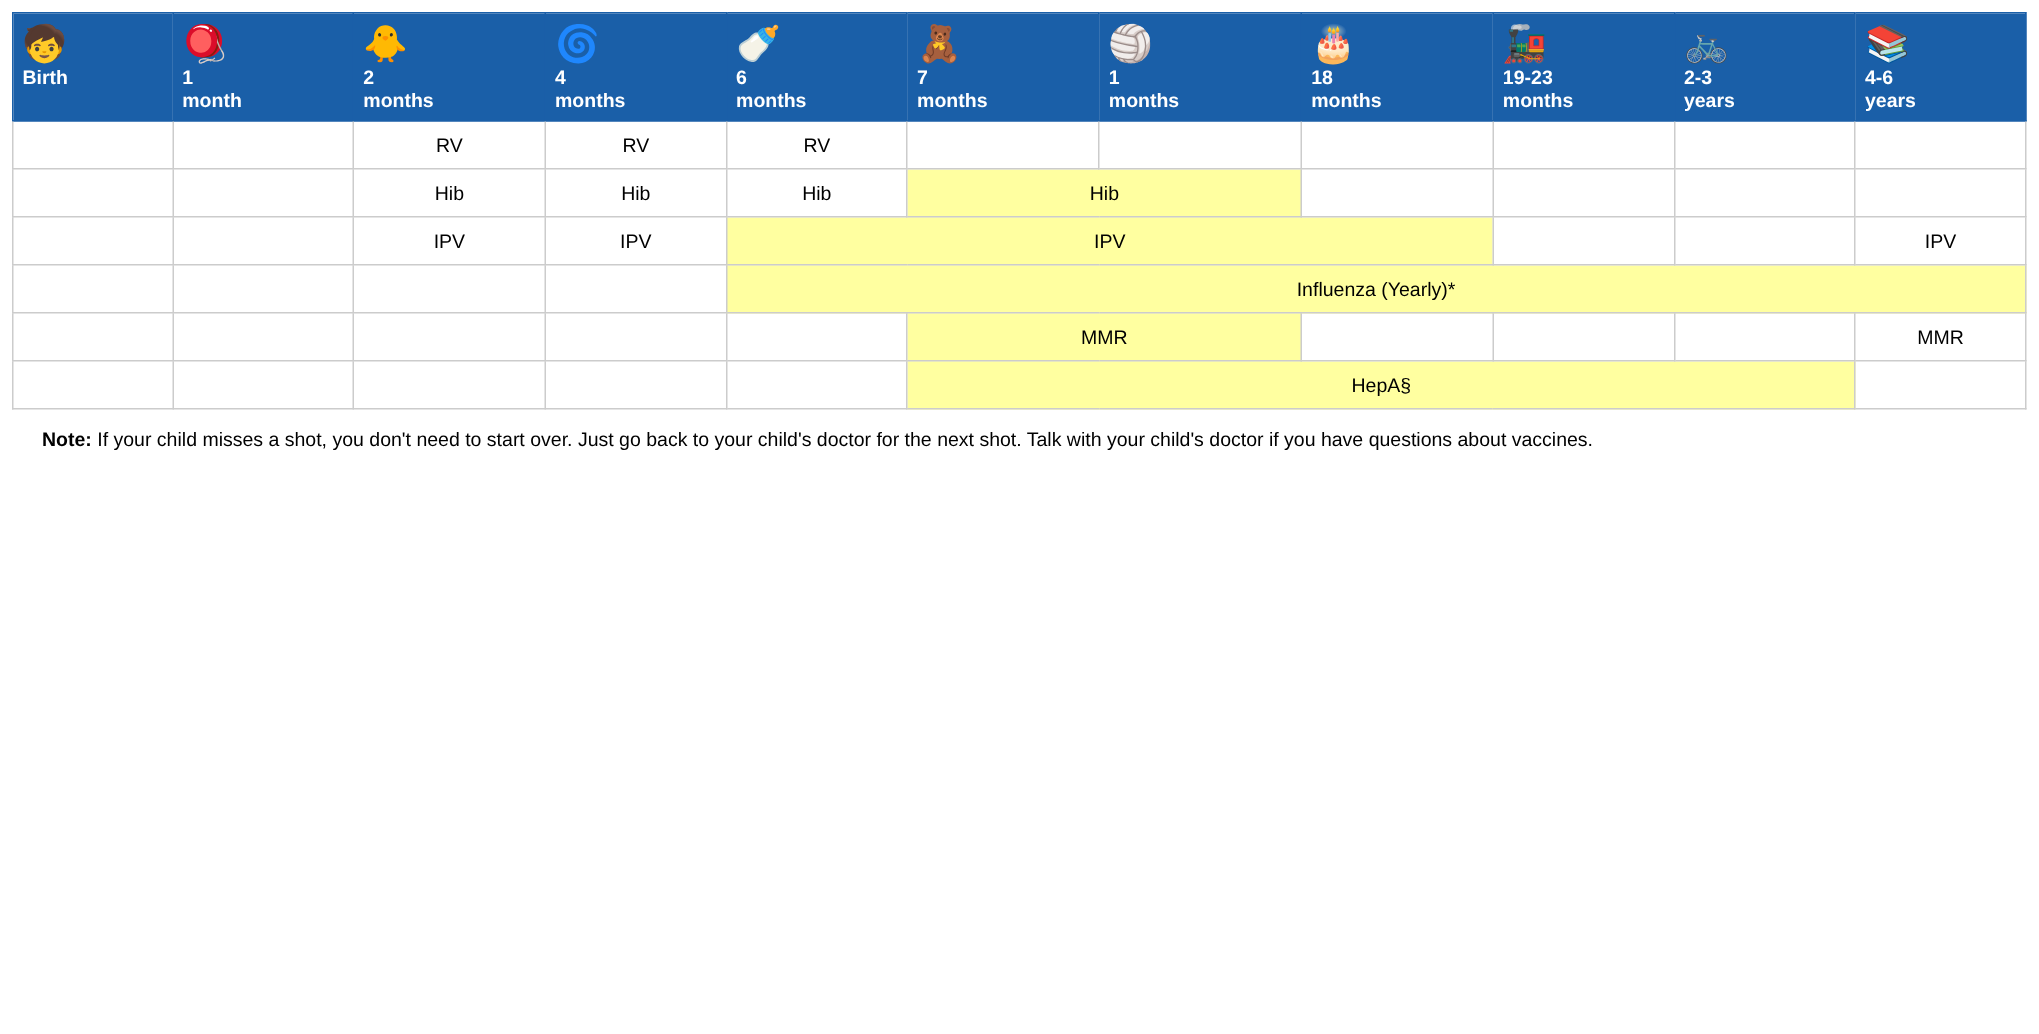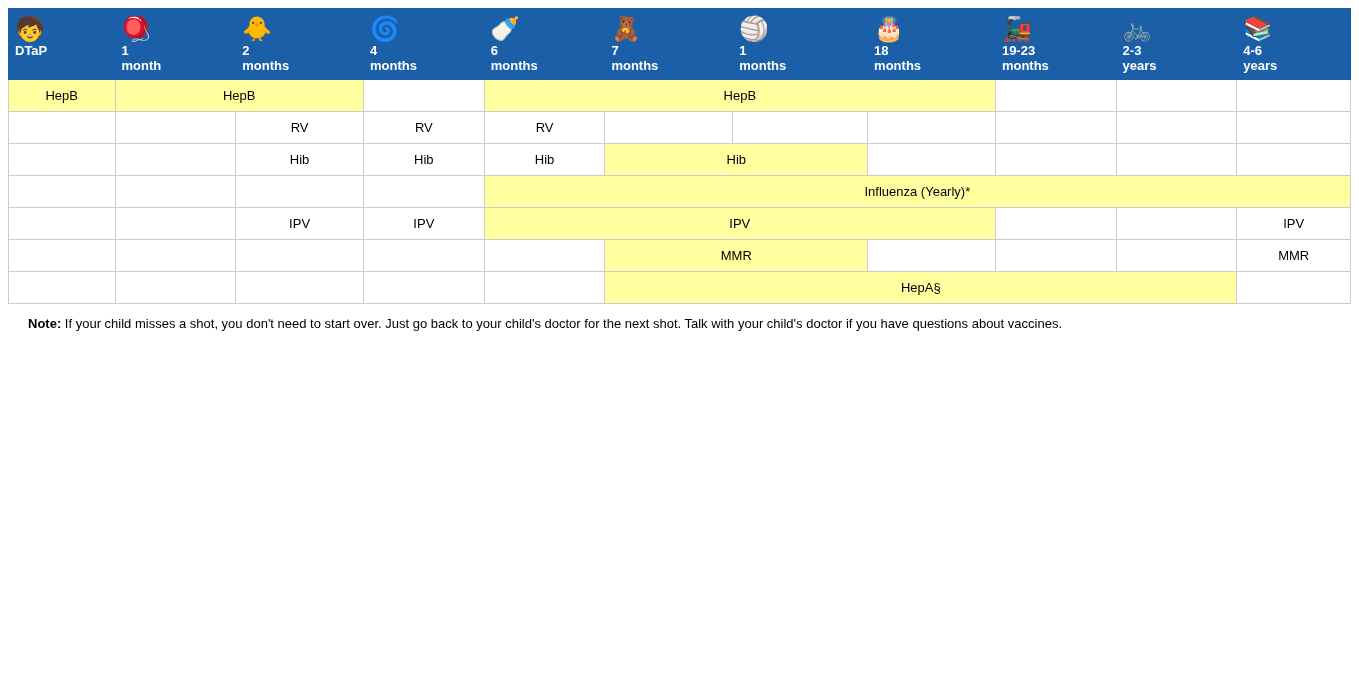--- a/index.html
+++ b/index.html
@@ -62,21 +62,21 @@
     <col class="col-15mo">
     <col class="col-18mo">
     <col class="col-1923mo">
     <col class="col-23yr">
     <col class="col-46yr">
   </colgroup>
   <thead>
     <tr>
       <th>
         <span class="icon-emoji">🧒</span>
-        <span>DTaP</span>
+        <span>Birth</span>
       </th>
       <th>
         <span class="icon-emoji">🪀</span>
         <span>1</span><br>
         <span>month</span>
       </th>
       <th>
         <span class="icon-emoji">🐥</span>
         <span>2</span><br>
         <span>months</span>
@@ -118,105 +118,90 @@
       </th>
       <th>
         <span class="icon-emoji">📚</span>
         <span>4-6</span><br>
         <span>years</span>
       </th>
     </tr>
   </thead>
   <tbody>
 
-    <tr>
-      <td class="yellow">
-        <span>HepB</span>
+
+    <tr>
+      <td></td>
+      <td></td>
+      <td>
+        <span>RV</span>
+      </td>
+      <td>
+        <span>RV</span>
+      </td>
+      <td>
+        <span>RV</span>
+      </td>
+      <td></td>
+      <td></td>
+      <td></td>
+      <td></td>
+      <td></td>
+      <td></td>
+    </tr>
+
+
+    <tr>
+      <td></td>
+      <td></td>
+      <td>
+        <span>Hib</span>
+      </td>
+      <td>
+        <span>Hib</span>
+      </td>
+      <td>
+        <span>Hib</span>
       </td>
       <td colspan="2" class="yellow">
-        <span>HepB</span>
-      </td>
-      <td></td>
+        <span>Hib</span>
+      </td>
+      <td></td>
+      <td></td>
+      <td></td>
+      <td></td>
+    </tr>
+
+
+    <tr>
+      <td></td>
+      <td></td>
+      <td>
+        <span>IPV</span>
+      </td>
+      <td>
+        <span>IPV</span>
+      </td>
       <td colspan="4" class="yellow">
-        <span>HepB</span>
-      </td>
-      <td></td>
-      <td></td>
-      <td></td>
-    </tr>
-
-    <tr>
-      <td></td>
-      <td></td>
-      <td>
-        <span>RV</span>
-      </td>
-      <td>
-        <span>RV</span>
-      </td>
-      <td>
-        <span>RV</span>
-      </td>
-      <td></td>
-      <td></td>
-      <td></td>
-      <td></td>
-      <td></td>
-      <td></td>
-    </tr>
-
-
-    <tr>
-      <td></td>
-      <td></td>
-      <td>
-        <span>Hib</span>
-      </td>
-      <td>
-        <span>Hib</span>
-      </td>
-      <td>
-        <span>Hib</span>
-      </td>
-      <td colspan="2" class="yellow">
-        <span>Hib</span>
-      </td>
-      <td></td>
-      <td></td>
-      <td></td>
-      <td></td>
-    </tr>
-
+        <span>IPV</span>
+      </td>
+      <td></td>
+      <td></td>
+      <td>
+        <span>IPV</span>
+      </td>
+    </tr>
 
     <tr>
       <td></td>
       <td></td>
       <td></td>
       <td></td>
       <td colspan="7" class="yellow">
         <span>Influenza (Yearly)*</span>
-      </td>
-    </tr>
-
-    <tr>
-      <td></td>
-      <td></td>
-      <td>
-        <span>IPV</span>
-      </td>
-      <td>
-        <span>IPV</span>
-      </td>
-      <td colspan="4" class="yellow">
-        <span>IPV</span>
-      </td>
-      <td></td>
-      <td></td>
-      <td>
-        <span>IPV</span>
       </td>
     </tr>
 
     <tr>
       <td></td>
       <td></td>
       <td></td>
       <td></td>
       <td></td>
       <td colspan="2" class="yellow">

